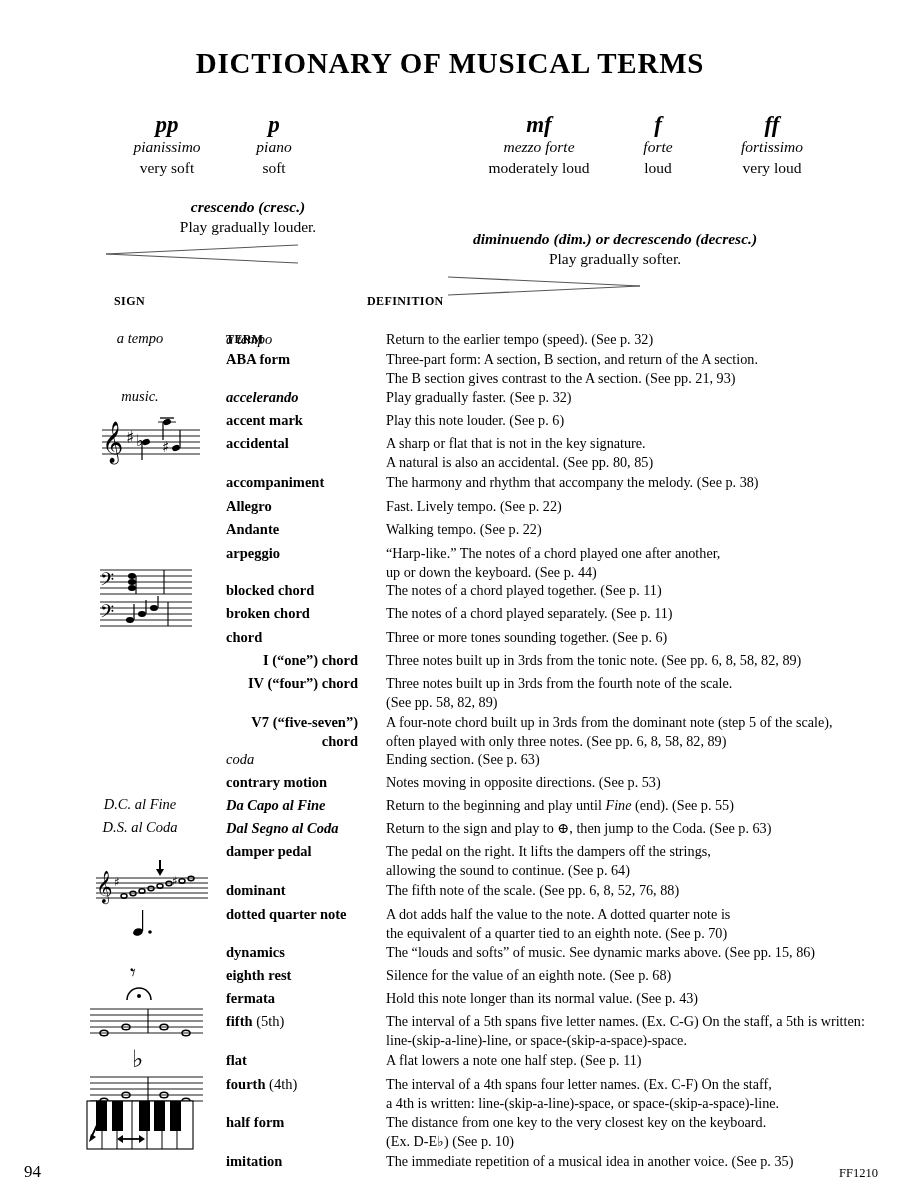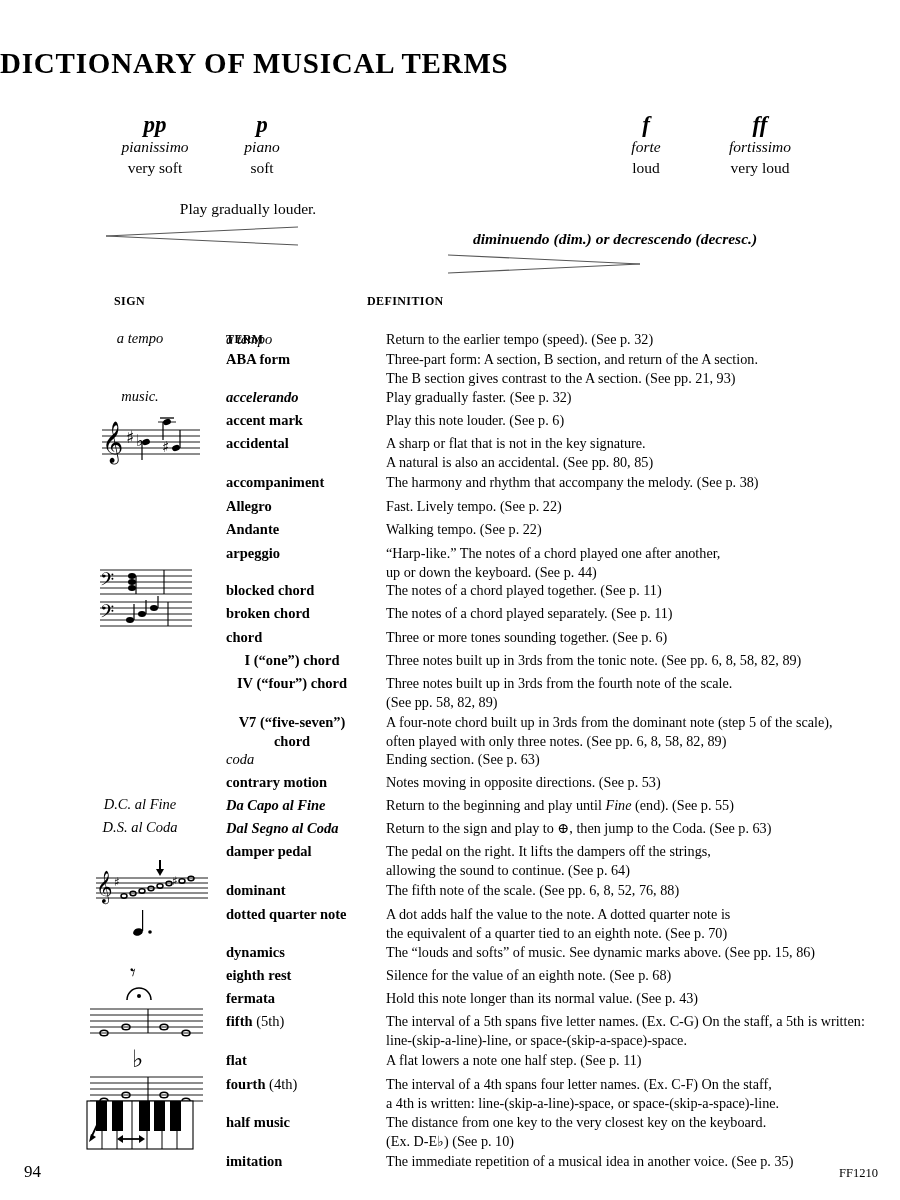--- a/index.html
+++ b/index.html
@@ -22,21 +22,21 @@
     width: 900px;
     height: 1200px;
   }
 
   
   .main-title {
     position: absolute;
     top: 47px;
     left: 0;
     width: 900px;
-    text-align: left;
+    text-align: center;
     font-size: 29px;
     font-weight: bold;
     letter-spacing: 0.8px;
     font-family: "Liberation Serif", "DejaVu Serif", serif;
   }
   .sub-title {
     position: absolute;
     top: 82px;
     left: 0;
     width: 900px;
@@ -51,20 +51,21 @@
     position: absolute;
     top: 113px;
     left: 60px;
     width: 790px;
     height: 75px;
   }
   .dyn-item {
     position: absolute;
     text-align: center;
     transform: translateX(-50%);
+    margin-left: 12px;
   }
   .dyn-sym {
     font-size: 23px;
     font-weight: bold;
     font-style: italic;
     font-family: "Liberation Serif", "DejaVu Serif", serif;
     line-height: 1.05;
   }
   .dyn-ital {
     font-size: 15.5px;
@@ -122,21 +123,21 @@
   }
   .term-cell {
     position: absolute;
     left: 226px;
     width: 132px;
     font-size: 14.5px;
     font-weight: bold;
     line-height: 1.28;
   }
   .term-cell.indent {
-    text-align: center;
+    text-align: right;
   }
   .def-cell {
     position: absolute;
     left: 386px;
     width: 505px;
     font-size: 14.2px;
     line-height: 1.33;
   }
   .def-cell i { font-style: italic; }
 
@@ -176,44 +177,51 @@
       <div class="dyn-item" style="left: 95px; top: 0px;">
         <div class="dyn-sym">pp</div>
         <div class="dyn-ital">pianissimo</div>
         <div class="dyn-plain">very soft</div>
       </div>
       <div class="dyn-item" style="left: 202px; top: 0px;">
         <div class="dyn-sym">p</div>
         <div class="dyn-ital">piano</div>
         <div class="dyn-plain">soft</div>
       </div>
+      <div class="dyn-item" style="left: 467px; top: 0px;">
+        <div class="dyn-sym">mf</div>
+        <div class="dyn-ital">mezzo forte</div>
+        <div class="dyn-plain">moderately loud</div>
+      </div>
       <div class="dyn-item" style="left: 586px; top: 0px;">
         <div class="dyn-sym">f</div>
         <div class="dyn-ital">forte</div>
         <div class="dyn-plain">loud</div>
       </div>
       <div class="dyn-item" style="left: 700px; top: 0px;">
         <div class="dyn-sym">ff</div>
         <div class="dyn-ital">fortissimo</div>
         <div class="dyn-plain">very loud</div>
       </div>
     </div>
 
   <div class="hair-block" id="hairL" style="left:98px; top:198px; width:300px;">
+    <div class="hair-title">crescendo (cresc.)</div>
     <div class="hair-desc">Play gradually louder.</div>
     <div class="hairpin">
       <svg width="210" height="22" viewBox="0 0 210 22">
         <line x1="8" y1="11" x2="200" y2="2" stroke="#555" stroke-width="1.1"></line>
         <line x1="8" y1="11" x2="200" y2="20" stroke="#555" stroke-width="1.1"></line>
       </svg>
     </div>
   </div>
 
   <div class="hair-block" id="hairR" style="left:440px; top:198px; width:350px;margin-top:32px;">
     <div class="hair-title">diminuendo (dim.) or decrescendo (decresc.)</div>
+    <div class="hair-desc">Play gradually softer.</div>
     <div class="hairpin">
       <svg width="210" height="22" viewBox="0 0 210 22">
         <line x1="8" y1="2" x2="200" y2="11" stroke="#555" stroke-width="1.1"></line>
         <line x1="8" y1="20" x2="200" y2="11" stroke="#555" stroke-width="1.1"></line>
       </svg>
     </div>
   </div>
 
   <div class="col-head" style="left:114px; top:294px;">SIGN</div>
   <div class="col-head" style="left:226px; top:294px;margin-top:38px;">TERM</div>
@@ -355,21 +363,21 @@
         <div class="term-cell">flat</div>
         <div class="def-cell">A flat lowers a note one half step. (See p. 11)</div>
       </div>
       <div class="entry" style="top: 1075px;">
         <div class="sign-cell"></div>
         <div class="term-cell"><b>fourth</b> <span style="font-weight:normal">(4th)</span></div>
         <div class="def-cell">The interval of a 4th spans four letter names. (Ex. C-F) On the staff,<br>a 4th is written: line-(skip-a-line)-space, or space-(skip-a-space)-line.</div>
       </div>
       <div class="entry" style="top: 1113px;">
         <div class="sign-cell"></div>
-        <div class="term-cell">half music</div>
+        <div class="term-cell">half form</div>
         <div class="def-cell">The distance from one key to the very closest key on the keyboard.<br>(Ex. D-E♭) (See p. 10)</div>
       </div>
       <div class="entry" style="top: 1152px;">
         <div class="sign-cell"></div>
         <div class="term-cell">imitation</div>
         <div class="def-cell">The immediate repetition of a musical idea in another voice. (See p. 35)</div>
       </div>
     </div>
 
   <div id="graphics">

